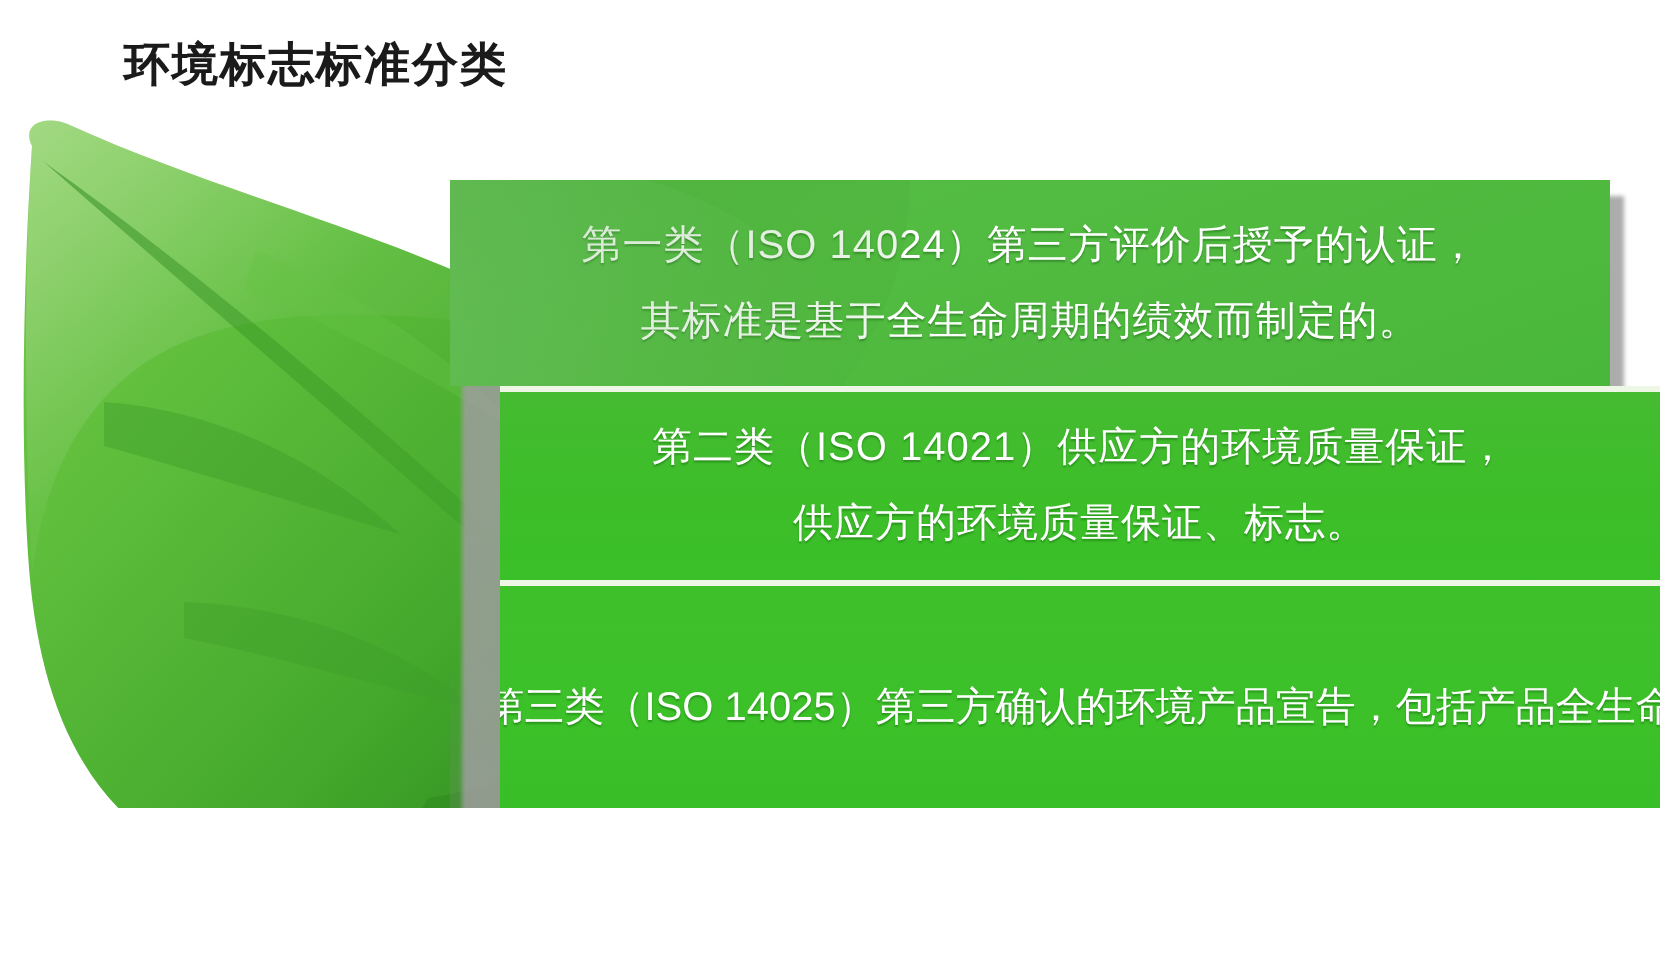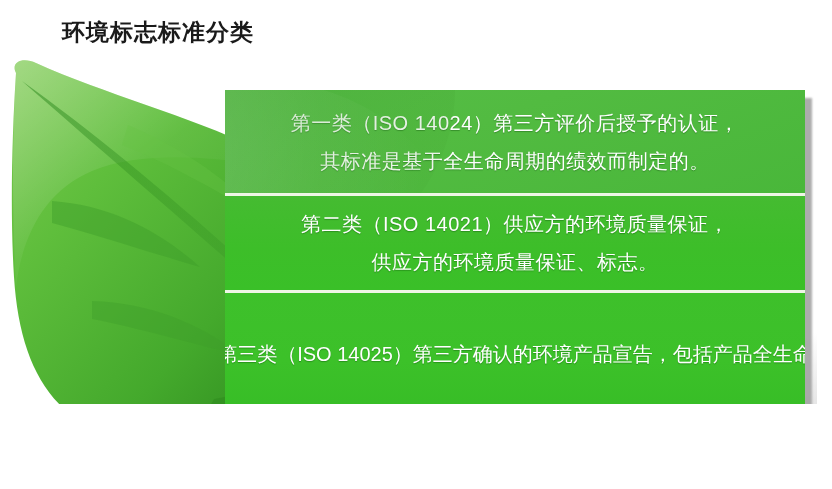--- a/index.html
+++ b/index.html
@@ -92,20 +92,21 @@
     color: #ffffff;
     font-size: 20px;
     line-height: 38px;
     text-align: center;
     letter-spacing: .5px;
     text-shadow: 0 1px 1px rgba(0,60,0,.35);
     overflow: hidden;
   }
   .panel + .panel {
     border-top: 3px solid #eef6e6;
+    margin-left: 25px;
   }
 
   .panel-1 {
     height: 103px;
     background: linear-gradient(160deg, #57bd48 0%, #52bb41 40%, #49b73a 100%);
   }
   
   .panel-1:before {
     content: "";
     position: absolute;

